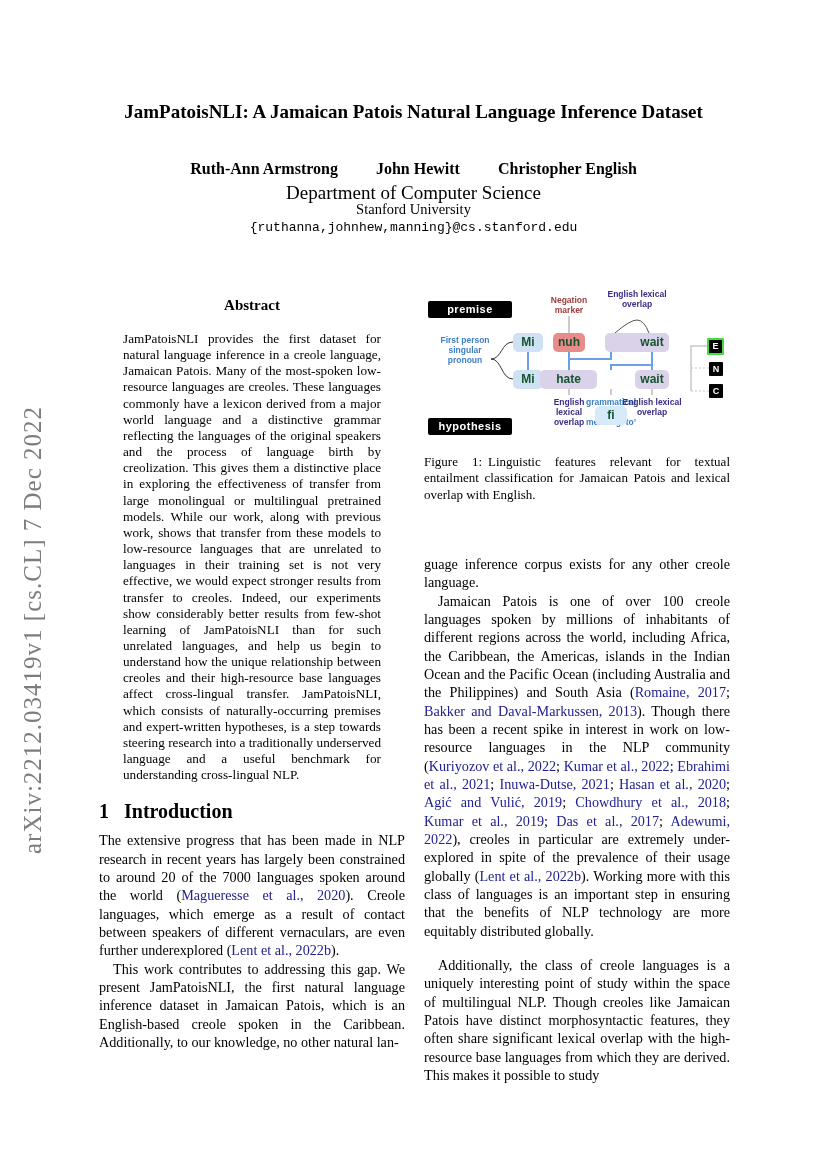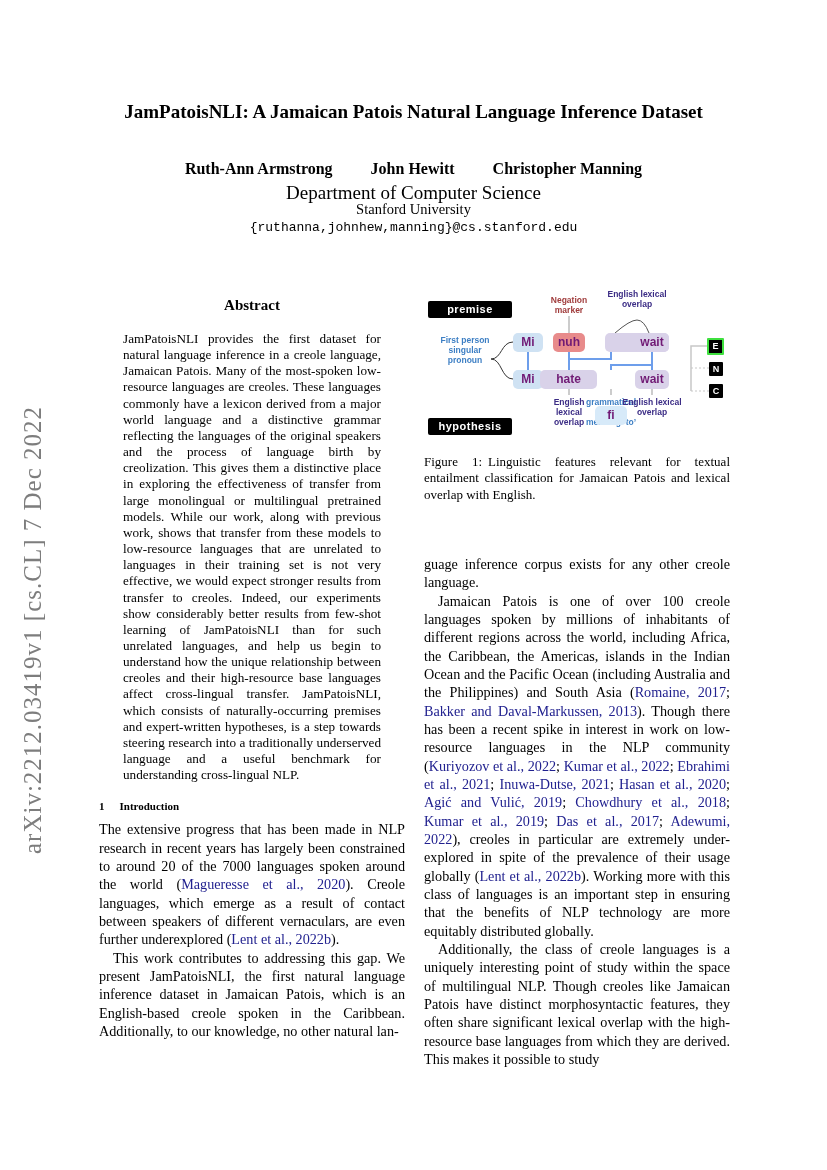--- a/index.html
+++ b/index.html
@@ -48,47 +48,47 @@
   .col.right{left:424px;}
   .abs-head{
     margin:9px 0 14px 0;text-align:center;
     font-size:15px;font-weight:bold;
   }
   .abstract-par{
     width:258px;margin:17px auto;
     font-size:13.2px;line-height:16.15px;
     text-align:justify;
   }
-  .sec-head{margin:14px 0 8px 0;font-size:11px;font-weight:bold;}
+  .sec-head{margin:14px 0 8px 0;font-size:20px;font-weight:bold;}
   .sec-head .sec-num{margin-right:15px;}
   .body-par{
     margin:0;
     font-size:14.2px;line-height:18.35px;
     text-align:justify;
   }
   .body-par.indent{text-indent:14px;}
-  .body-par.gap-top{margin-top:0;}
+  .body-par.gap-top{margin-top:16px;}
   .cite{color:#21218f;}
   
   .figure{position:relative;height:160px;}
   .fig-svg{position:absolute;left:0;top:0;}
   .tag{
     position:absolute;left:4px;width:84px;height:17px;
     background:#000;color:#fff;
     font-family:"Liberation Sans", sans-serif;
     font-size:11px;font-weight:bold;line-height:17px;
     text-align:center;letter-spacing:.5px;border-radius:2px;
   }
   .premise-tag{top:13px;}
   .hyp-tag{top:130px;}
   .word{
     position:absolute;height:19px;
     font-family:"Liberation Sans", sans-serif;
     font-size:12px;font-weight:bold;line-height:19px;
-    text-align:center;border-radius:5px;color:#701a75;
+    text-align:center;border-radius:5px;color:#14532d;
   }
   .w-blue{background:#cfe2f3;}
   .w-blue-light{background:#d7eaf9;margin-top:36px;}
   .w-red{background:#e88b8b;}
   .w-purple{background:#d9d2e9;}
   .ann{
     position:absolute;
     font-family:"Liberation Sans", sans-serif;
     font-size:8.5px;font-weight:bold;line-height:10px;
     text-align:center;
@@ -116,21 +116,21 @@
 </head>
 <body>
 
 <div class="page">
 
   <div class="watermark">arXiv:2212.03419v1  [cs.CL]  7 Dec 2022</div>
 
   <div class="paper-title">JamPatoisNLI: A Jamaican Patois Natural Language Inference Dataset</div>
 
   <div class="authors-row">
-    <span class="author">Ruth-Ann Armstrong</span><span class="author">John Hewitt</span><span class="author">Christopher Manning</span>
+    <span class="author">Ruth-Ann Armstrong</span><span class="author">John Hewitt</span><span class="author">Christopher English</span>
   </div>
   <div class="affil1">Department of Computer Science</div>
   <div class="affil2">Stanford University</div>
   <div class="email">{ruthanna,johnhew,manning}@cs.stanford.edu</div>
 
   <div class="col left">
     <div class="abs-head">Abstract</div>
     <p class="abstract-par">JamPatoisNLI provides the first dataset for natural language inference in a creole language, Jamaican Patois. Many of the most-spoken low-resource languages are creoles. These languages commonly have a lexicon derived from a major world language and a distinctive grammar reflecting the languages of the original speakers and the process of language birth by creolization. This gives them a distinctive place in exploring the effectiveness of transfer from large monolingual or multilingual pretrained models. While our work, along with previous work, shows that transfer from these models to low-resource languages that are unrelated to languages in their training set is not very effective, we would expect stronger results from transfer to creoles. Indeed, our experiments show considerably better results from few-shot learning of JamPatoisNLI than for such unrelated languages, and help us begin to understand how the unique relationship between creoles and their high-resource base languages affect cross-lingual transfer. JamPatoisNLI, which consists of naturally-occurring premises and expert-written hypotheses, is a step towards steering research into a traditionally underserved language and a useful benchmark for understanding cross-lingual NLP.</p>
 
     <div class="sec-head">

